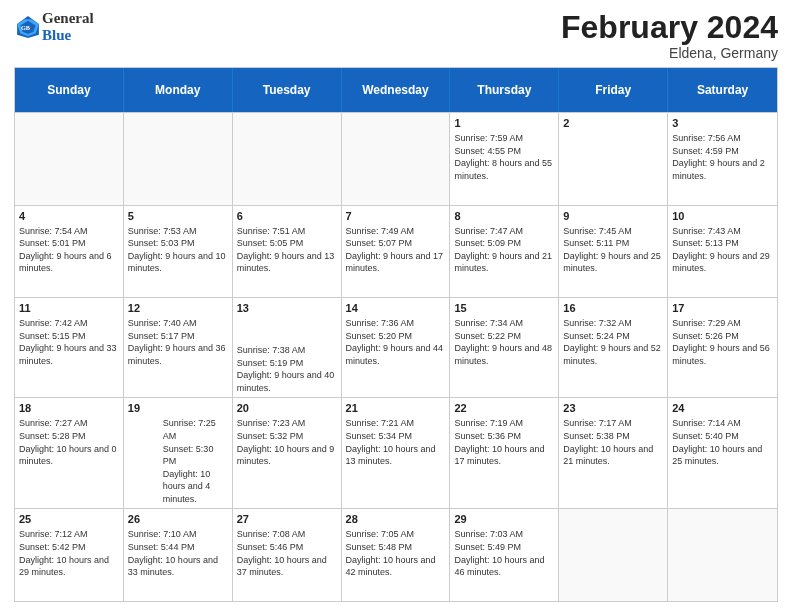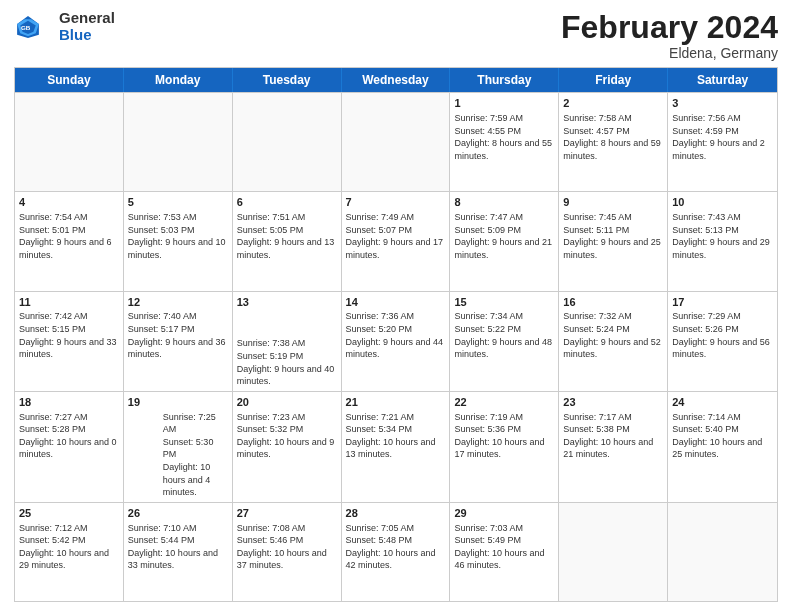--- a/index.html
+++ b/index.html
@@ -19,21 +19,22 @@
     }
     .header {
       display: flex;
       justify-content: space-between;
       align-items: flex-start;
       margin-bottom: 6px;
     }
     .logo {
       display: flex;
       align-items: center;
-      gap: 17px;
+      gap: 0;
+      font-family: Liberation Serif, serif;
     }
     .logo-text {
       display: flex;
       flex-direction: column;
       line-height: 1.1;
     }
     .logo-general {
       font-size: 15px;
       font-weight: bold;
       color: #333;
@@ -69,21 +70,21 @@
     }
     .cal-header-row {
       display: grid;
       grid-template-columns: repeat(7, 1fr);
       background: #1565c0;
     }
     .cal-header-cell {
       color: #fff;
       font-size: 12px;
       font-weight: bold;
-      padding: 5px 4px;
+      padding: 15px 4px;
       text-align: center;
       border-right: 1px solid #1a78d4;
     }
     .cal-header-cell:last-child { border-right: none; }
     .cal-body {
       flex: 1;
       display: flex;
       flex-direction: column;
     }
     .cal-row {
@@ -155,23 +156,20 @@
           <div class="cal-cell empty"></div>
           <div class="cal-cell empty"></div>
           <div class="cal-cell">
             <div class="day-number">1</div>
             <div class="day-info" style="white-space: pre-line;">Sunrise: 7:59 AM
 Sunset: 4:55 PM
 Daylight: 8 hours and 55 minutes.</div>
           </div>
           <div class="cal-cell">
             <div class="day-number">2</div>
-            <div class="day-info" style="white-space: pre-line;">Sunrise: 7:58 AM
-Sunset: 4:57 PM
-Daylight: 8 hours and 59 minutes.</div>
           </div>
           <div class="cal-cell">
             <div class="day-number">3</div>
             <div class="day-info" style="white-space: pre-line;">Sunrise: 7:56 AM
 Sunset: 4:59 PM
 Daylight: 9 hours and 2 minutes.</div>
           </div>
         </div>
         <div class="cal-row">
           <div class="cal-cell">

